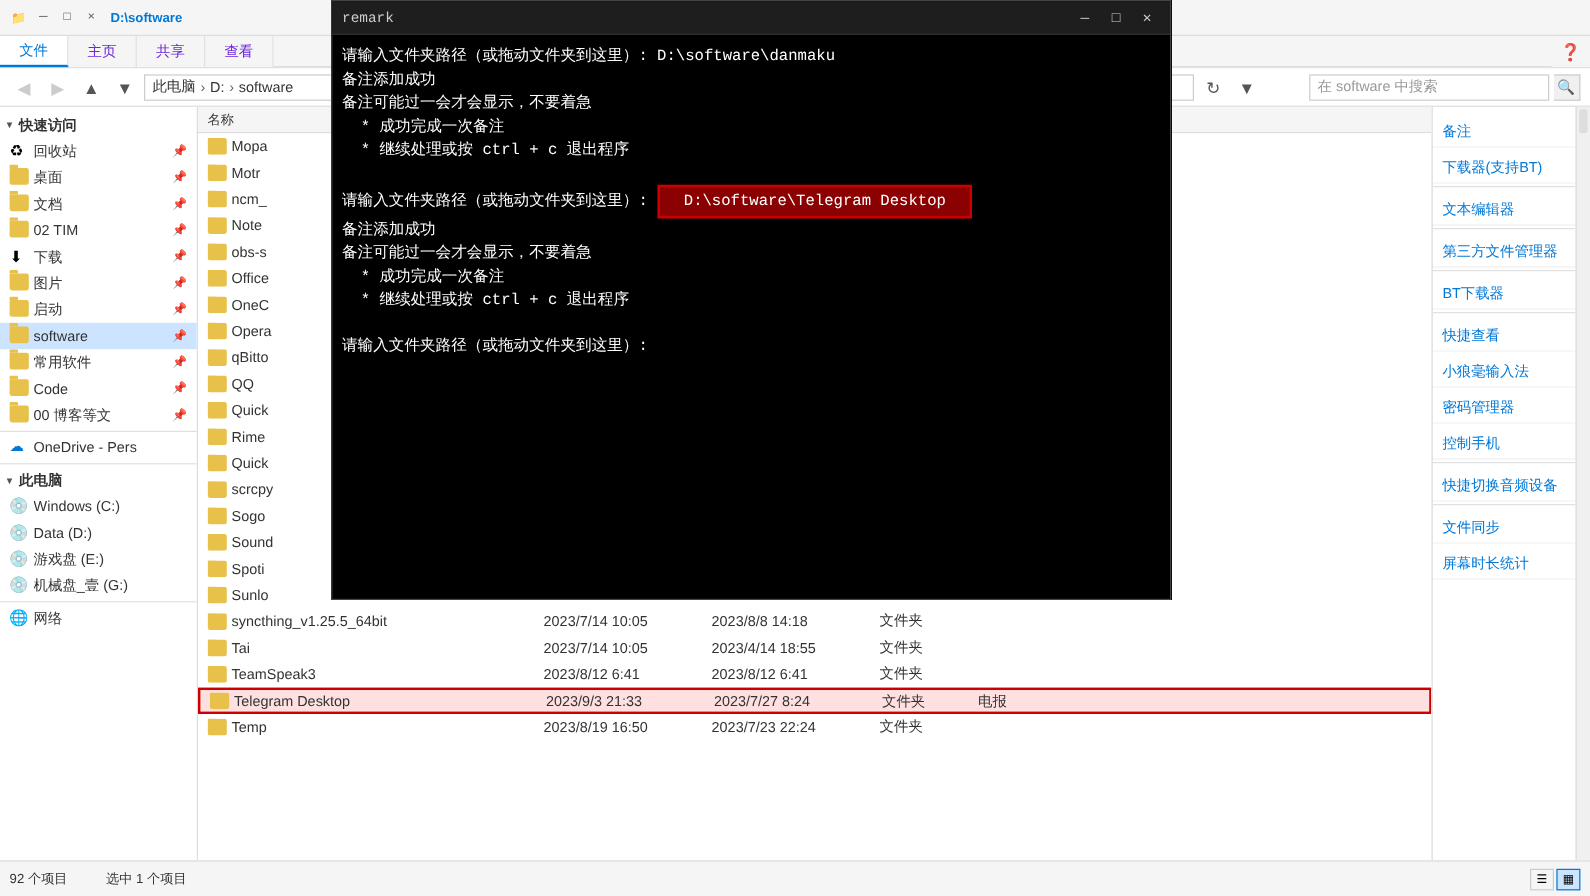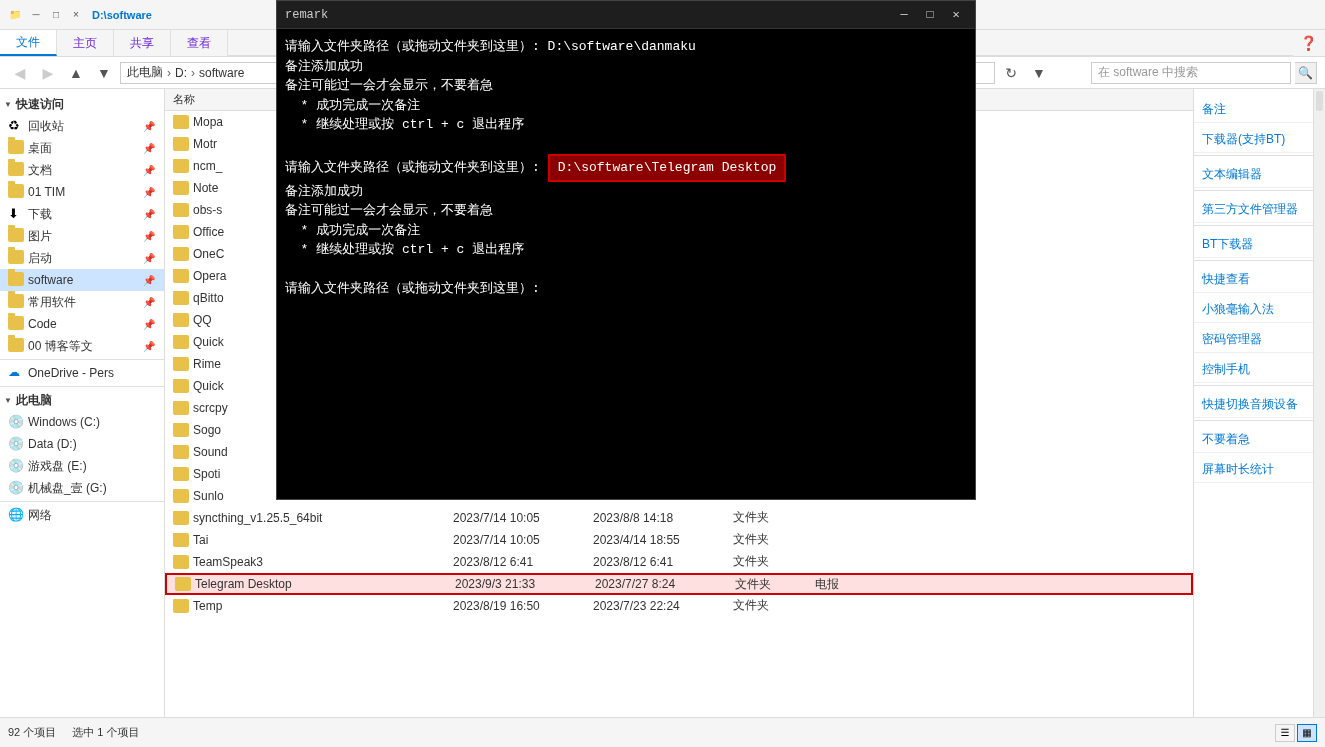--- a/index.html
+++ b/index.html
@@ -60,21 +60,21 @@
     .cell-date-create { width: 140px; }
     .cell-type { width: 80px; }
     .cell-note { flex: 1; color: #555; }
 
     
     .right-panel { width: 120px; background: #fff; border-left: 1px solid #ddd; overflow-y: auto; padding: 4px 0; }
     .right-panel-item { padding: 8px 8px 4px 8px; font-size: 12px; color: #0078d7; cursor: pointer; border-bottom: 1px solid #f0f0f0; }
     .right-panel-divider { height: 1px; background: #e0e0e0; margin: 2px 0; }
 
     
-    .status-bar { height: 30px; background: #f5f5f5; border-top: 1px solid #ddd; display: flex; align-items: center; padding: 12px 8px; gap: 16px; }
+    .status-bar { height: 30px; background: #f5f5f5; border-top: 1px solid #ddd; display: flex; align-items: center; padding: 12px 8px; gap: 32px; }
     .status-text { font-size: 11px; color: #333; }
     .view-buttons { margin-left: auto; display: flex; gap: 2px; }
     .view-btn { width: 20px; height: 18px; display: flex; align-items: center; justify-content: center; cursor: pointer; border: 1px solid #ccc; font-size: 10px; }
     .view-btn.active { background: #cce4ff; border-color: #0078d7; }
 
     
     .right-scroll-area { width: 12px; background: #f0f0f0; border-left: 1px solid #ddd; display: flex; flex-direction: column; }
 
     
     .terminal-overlay {
@@ -184,21 +184,21 @@
       <span class="item-label">桌面</span>
       <span class="pin-icon">📌</span>
     </div>
     <div class="sidebar-item">
       <span class="folder-icon"><span class="folder-yellow"></span></span>
       <span class="item-label">文档</span>
       <span class="pin-icon">📌</span>
     </div>
     <div class="sidebar-item">
       <span class="folder-icon"><span class="folder-yellow"></span></span>
-      <span class="item-label">01 TIM</span>
+      <span class="item-label">02 TIM</span>
       <span class="pin-icon">📌</span>
     </div>
     <div class="sidebar-item">
       <span class="folder-icon" style="font-size:13px;">⬇</span>
       <span class="item-label">下载</span>
       <span class="pin-icon">📌</span>
     </div>
     <div class="sidebar-item">
       <span class="folder-icon"><span class="folder-yellow"></span></span>
       <span class="item-label">图片</span>
@@ -522,21 +522,21 @@
     <div class="right-panel-divider"></div>
     <div class="right-panel-item">BT下载器</div>
     <div class="right-panel-divider"></div>
     <div class="right-panel-item">快捷查看</div>
     <div class="right-panel-item">小狼毫输入法</div>
     <div class="right-panel-item">密码管理器</div>
     <div class="right-panel-item">控制手机</div>
     <div class="right-panel-divider"></div>
     <div class="right-panel-item">快捷切换音频设备</div>
     <div class="right-panel-divider"></div>
-    <div class="right-panel-item">不要着急</div>
+    <div class="right-panel-item">文件同步</div>
     <div class="right-panel-item">屏幕时长统计</div>
   </div>
 
   <div class="right-scroll-area">
     <div style="height:20px; background:#ddd; margin:2px; border-radius:2px;"></div>
   </div>
 </div>
 
 <div class="status-bar">
   <div class="status-text">92 个项目</div>
@@ -558,21 +558,21 @@
   </div>
   <div class="terminal-body">
     <div class="terminal-line white">请输入文件夹路径（或拖动文件夹到这里）: D:\software\danmaku</div>
     <div class="terminal-line white">备注添加成功</div>
     <div class="terminal-line white">备注可能过一会才会显示，不要着急</div>
     <div class="terminal-line white">  * 成功完成一次备注</div>
     <div class="terminal-line white">  * 继续处理或按 ctrl + c 退出程序</div>
     <div class="terminal-line">&nbsp;</div>
     <div class="terminal-line white" style="display:flex; align-items:center; gap:8px;">
       <span>请输入文件夹路径（或拖动文件夹到这里）:</span>
-      <span style="display:inline-block; background:#8b0000; border:2px solid #cc0000; padding:2px 8px; font-size:13px; color:#fff; font-family:'Courier New',monospace;">D:\software\Telegram Desktop</span>
+      <span style="display:inline-block; background:#8b0000; border:2px solid #cc0000; padding:2px 20px; font-size:13px; color:#fff; font-family:'Courier New',monospace;">D:\software\Telegram Desktop</span>
     </div>
     <div class="terminal-line white">备注添加成功</div>
     <div class="terminal-line white">备注可能过一会才会显示，不要着急</div>
     <div class="terminal-line white">  * 成功完成一次备注</div>
     <div class="terminal-line white">  * 继续处理或按 ctrl + c 退出程序</div>
     <div class="terminal-line">&nbsp;</div>
     <div class="terminal-line white">请输入文件夹路径（或拖动文件夹到这里）:</div>
   </div>
 </div>
 

